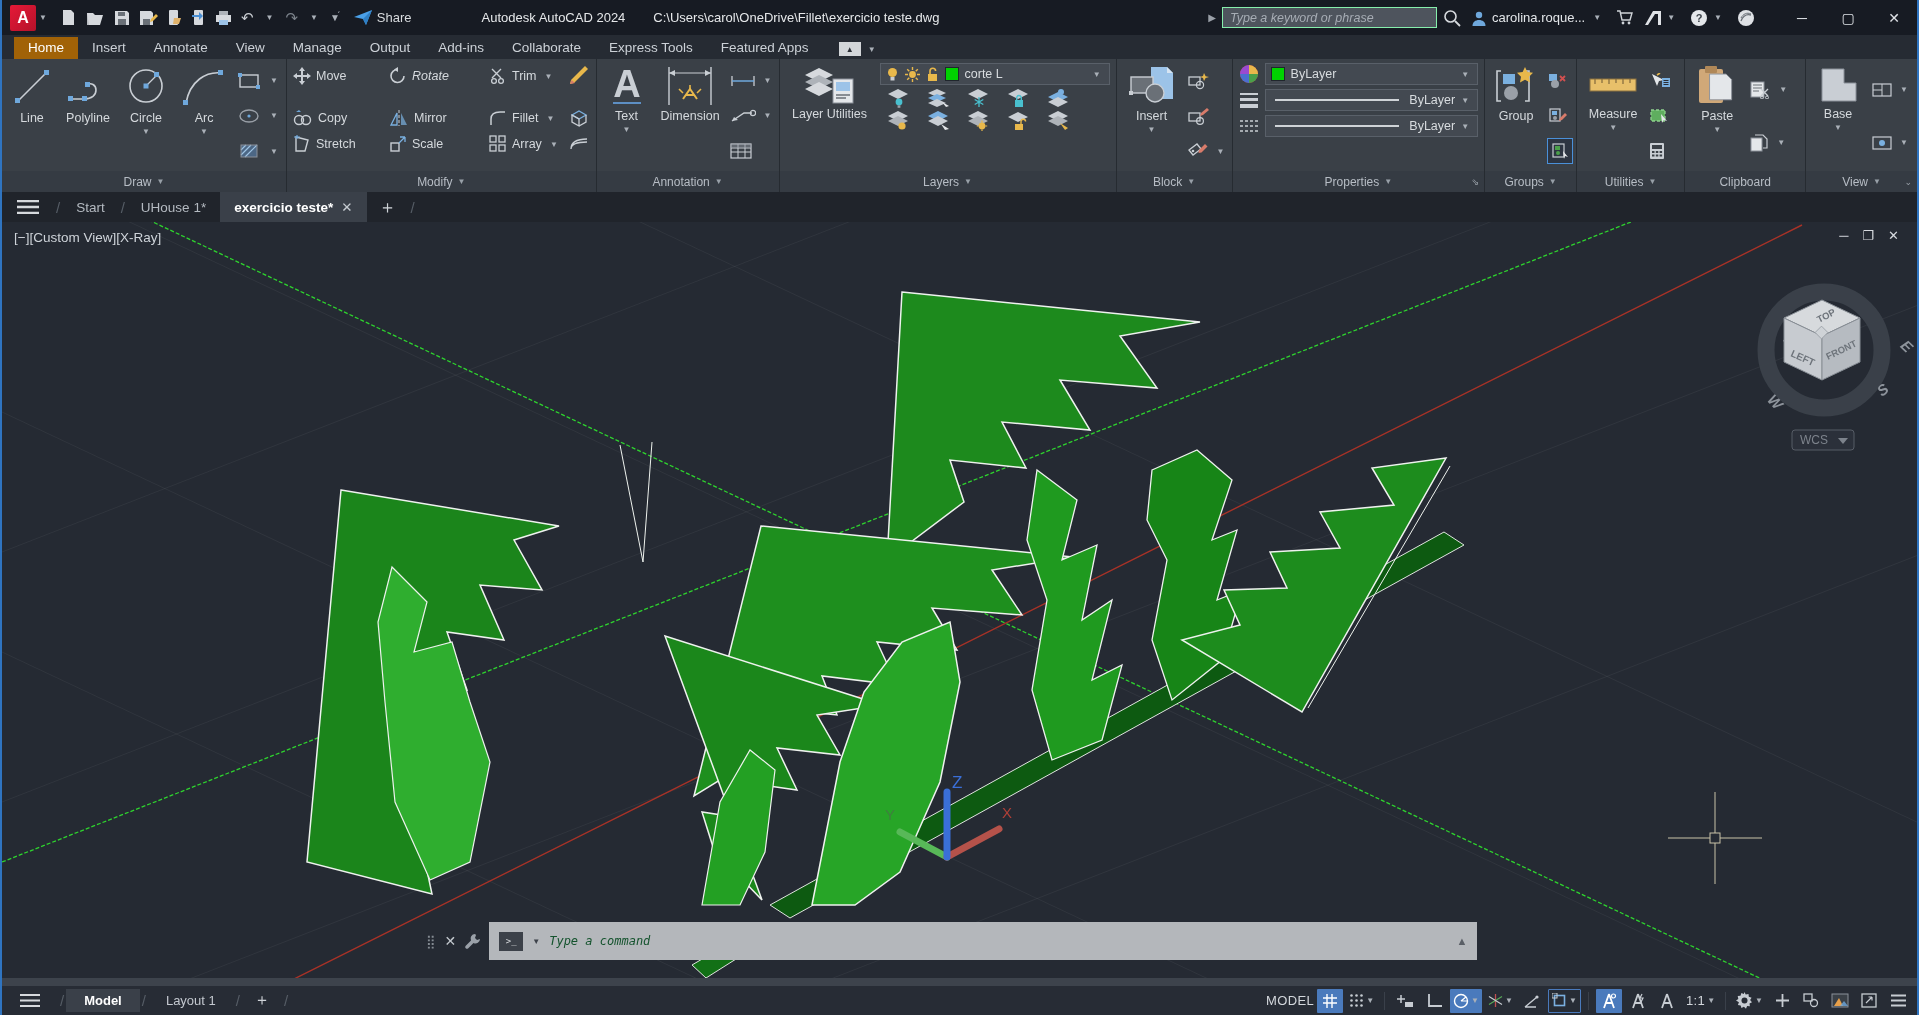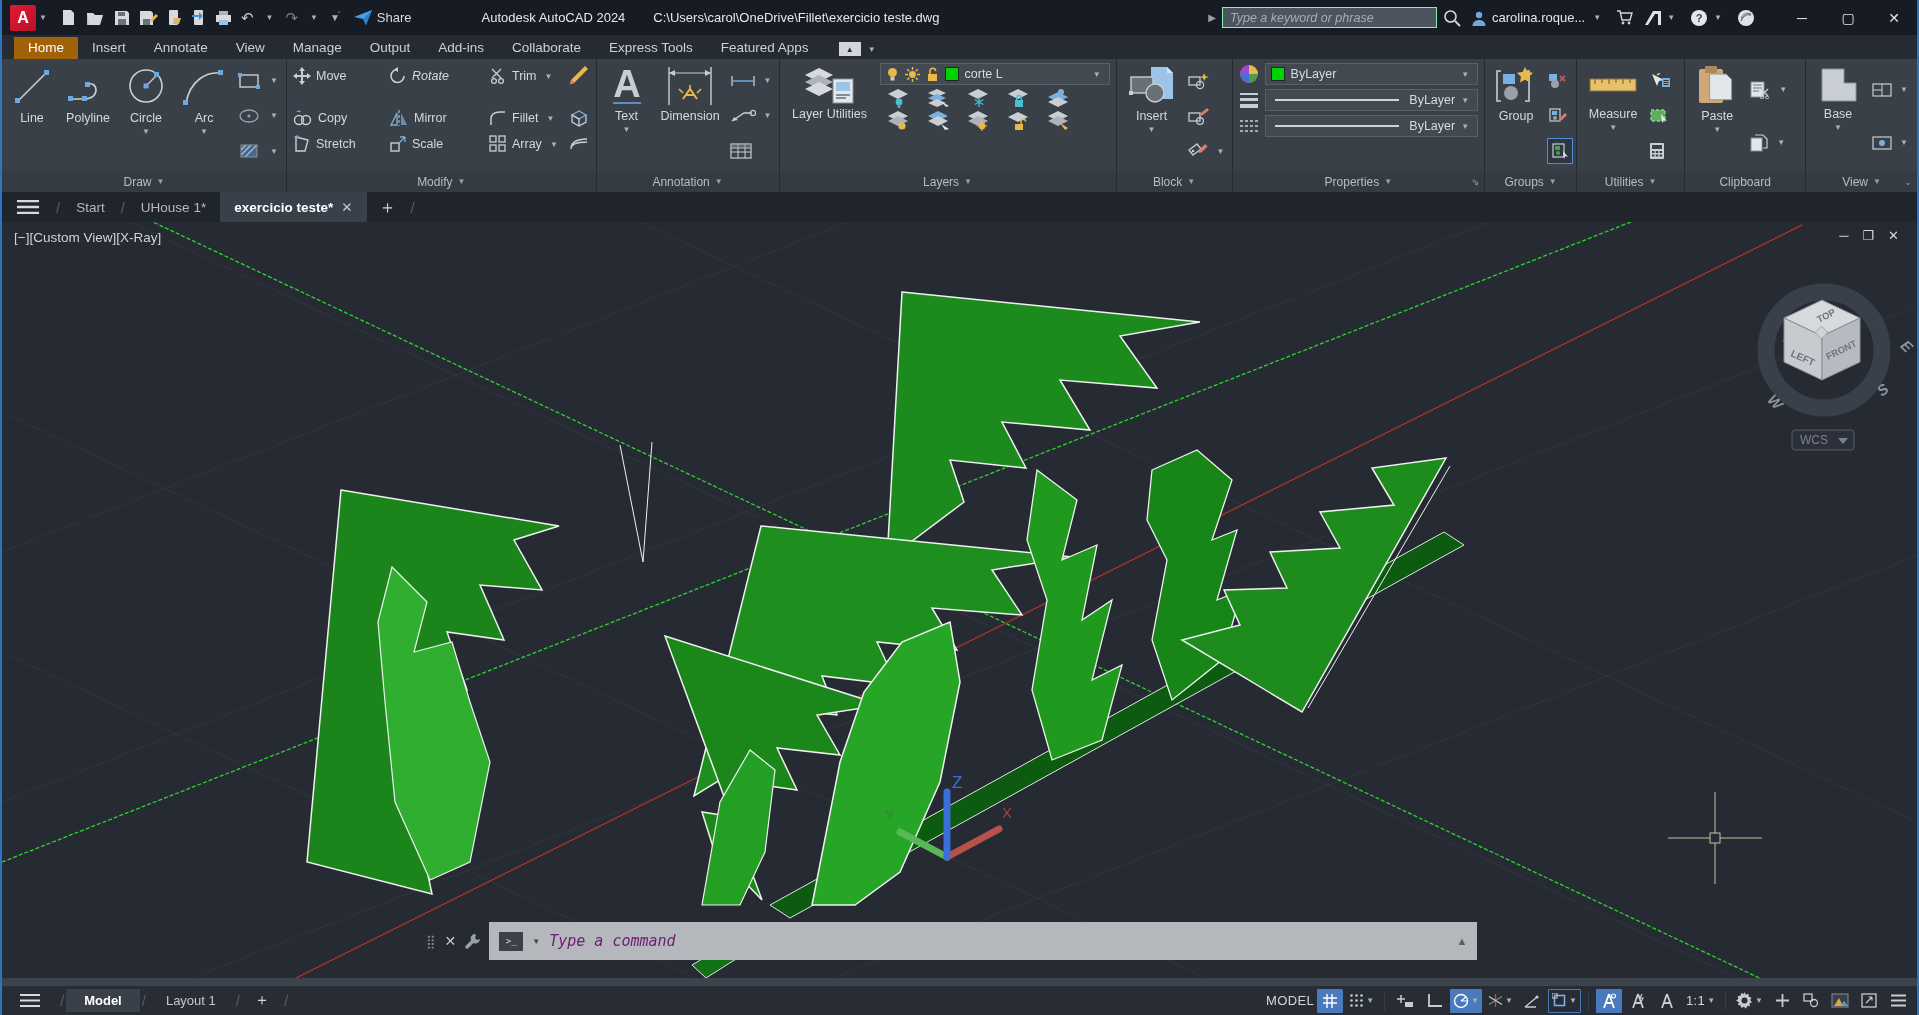--- a/index.html
+++ b/index.html
@@ -57,21 +57,21 @@
   
   .viewport { position:relative; height:756px; background:#252a33; flex:0 0 auto; overflow:hidden; }
   .vp-label { position:absolute; left:12px; top:8px; color:#ced3d9; font-size:13.5px; z-index:5; }
   .vp-winbtns { position:absolute; right:18px; top:6px; display:flex; gap:14px; color:#d8dbe0; font-size:13px; z-index:5; }
   .cmd-dock { position:absolute; left:424px; top:700px; display:flex; align-items:center; gap:8px; z-index:6; }
   .cmd-grip { color:#848b93; font-size:13px; letter-spacing:1px; }
   .cmd-x { color:#c3c8ce; font-size:14px; }
   .cmd-bar { width:988px; height:38px; background:#b4b7bb; display:flex; align-items:center; padding:0 10px; gap:9px; }
   .cmd-prompt { width:24px; height:19px; background:#3c4149; color:#d6d9dc; font-size:9px; display:flex; align-items:center; justify-content:center; font-family:"DejaVu Sans Mono",monospace; }
   .cmd-caret { font-size:8px; color:#3c4149; }
-  .cmd-text { font-family:"DejaVu Sans Mono",monospace; font-style:italic; font-size:15px; color:#701a75; }
+  .cmd-text { font-family:"DejaVu Sans Mono",monospace; font-style:italic; font-size:12px; color:#14532d; }
   .cmd-up { margin-left:auto; color:#5a5f66; font-size:11px; }
 
   
   .vp-edge { height:8px; background:#3d434c; flex:0 0 auto; }
   .statusbar { height:29px; background:#272c35; display:flex; align-items:center; color:#c7ccd2; font-size:13px; flex:0 0 auto; }
   .sb-menu { width:56px; display:flex; justify-content:center; }
   .sb-tab { padding:4px 18px; color:#c3c8cf; }
   .sb-tab.active { background:#3a4049; color:#fff; font-weight:bold; }
   .sb-right { margin-left:auto; display:flex; align-items:center; gap:3px; padding-right:6px; }
   .sb-btn { height:24px; min-width:26px; display:flex; align-items:center; justify-content:center; gap:2px; padding:0 3px; border-radius:1px; }

